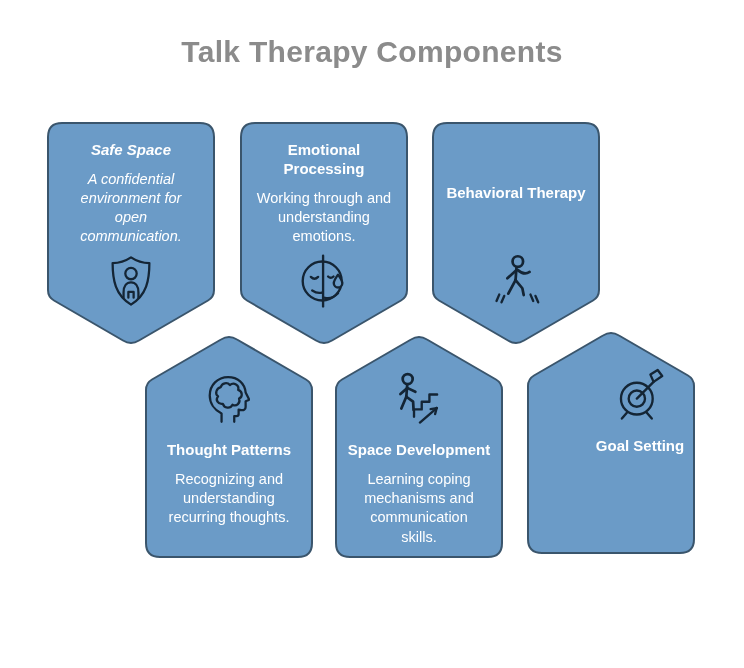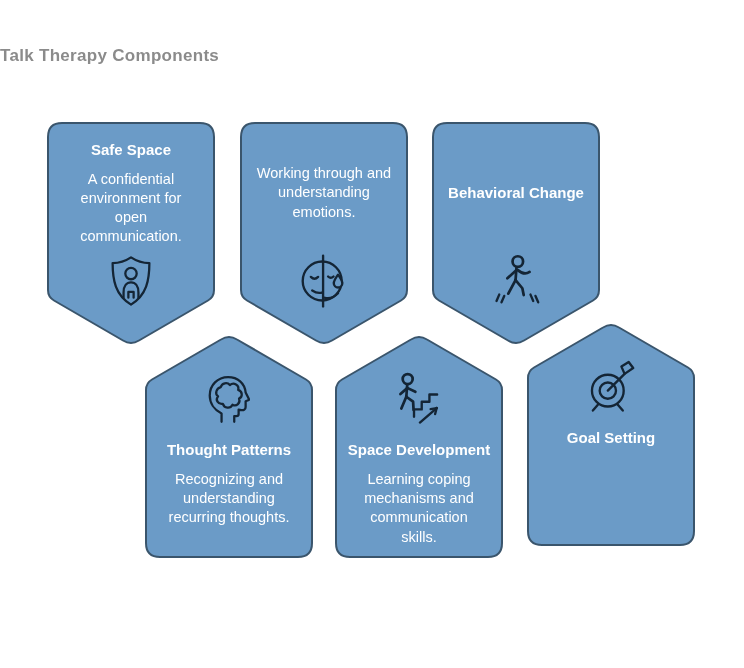--- a/index.html
+++ b/index.html
@@ -10,22 +10,22 @@
     --card-text:#FFFFFF;
     --background:#FFFFFF;
   }
   html,body{margin:0;padding:0;background:var(--background);}
   .stage{
     position:relative;width:744px;height:668px;margin:0 auto;
     background:var(--background);overflow:hidden;
     font-family:"Liberation Sans","DejaVu Sans",sans-serif;
   }
   .page-title{
-    position:absolute;top:46px;left:0;width:100%;
-    font-size:17px;font-weight:bold;
+    position:absolute;top:35px;left:0;width:100%;
+    text-align:center;font-size:30px;font-weight:bold;
     color:var(--title-color);letter-spacing:.3px;
   }
   .card{position:absolute;width:168px;height:226px;}
   .card .shape{position:absolute;top:0;left:0;}
   .card .shape path{fill:var(--card-fill);stroke:var(--card-border);stroke-width:2;}
   .card .content{
     position:relative;height:100%;box-sizing:border-box;
     display:flex;flex-direction:column;align-items:center;
     color:var(--card-text);text-align:center;
   }
@@ -40,26 +40,26 @@
   .card-title{font-size:15px;font-weight:bold;line-height:1.28;white-space:pre-line;}
   .card-desc{font-size:14.5px;line-height:1.32;white-space:pre-line;}
   .icon{display:block;}
   .icon path,.icon circle,.icon line{
     fill:none;stroke:var(--icon-stroke);stroke-width:2.6;
     stroke-linecap:round;stroke-linejoin:round;
   }
   .icon .thick{stroke-width:3;}
   .icon .fill-card{fill:var(--card-fill);}
   
-  .c1{left:47px;top:122px;}
+  .c1{left:47px;top:122px;font-style:italic;}
   .c2{left:240px;top:122px;}
   .c3{left:432px;top:122px;}
   .c4{left:145px;top:332px;}
   .c5{left:335px;top:332px;}
-  .c6{left:527px;top:320px;}
+  .c6{left:527px;top:328px;padding-left:29px;}
 </style>
 </head>
 <body>
 
 <div class="stage">
 
   <div class="page-title">Talk Therapy Components</div>
 
   <div class="card top c1">
     <svg class="shape" width="168" height="226" viewBox="0 0 168 226">
@@ -83,20 +83,22 @@
       </div>
     </div>
   </div>
 
   <div class="card top c2">
     <svg class="shape" width="168" height="226" viewBox="0 0 168 226">
       <path d="M15 1 H153 Q167 1 167 15 V168 Q167 175 161 178.5 L92 218.5 Q84 223.5 76 218.5 L7 178.5 Q1 175 1 168 V15 Q1 1 15 1 Z"></path>
     </svg>
     <div class="content">
       <div class="text-zone">
+        <div class="card-title">Emotional
+Processing</div>
         <div class="card-desc">Working through and
 understanding
 emotions.</div>
       </div>
       <div class="icon-zone">
         <svg class="icon" width="58" height="58" viewBox="0 0 64 64">
           <circle cx="30" cy="32" r="21.5"></circle>
           <path d="M31 4 V60"></path>
           <path d="M17.5 27.5 Q21.5 31.5 25.5 27.5"></path>
           <path d="M36.5 27 Q39.5 30 42.5 27"></path>
@@ -107,21 +109,21 @@
       </div>
     </div>
   </div>
 
   <div class="card top c3">
     <svg class="shape" width="168" height="226" viewBox="0 0 168 226">
       <path d="M15 1 H153 Q167 1 167 15 V168 Q167 175 161 178.5 L92 218.5 Q84 223.5 76 218.5 L7 178.5 Q1 175 1 168 V15 Q1 1 15 1 Z"></path>
     </svg>
     <div class="content">
       <div class="text-zone">
-        <div class="card-title">Behavioral Change</div>
+        <div class="card-title">Behavioral Therapy</div>
       </div>
       <div class="icon-zone">
         <svg class="icon" width="58" height="58" viewBox="0 0 64 64">
           <circle class="thick" cx="34" cy="10.5" r="5.8"></circle>
           <path class="thick" d="M32.5 17.5 L31.5 31"></path>
           <path class="thick" d="M32 20.5 L22.5 29"></path>
           <path class="thick" d="M34 20 Q41 26 47 22"></path>
           <path class="thick" d="M31.5 31 L23.5 46"></path>
           <path class="thick" d="M31.5 31 L39 40 L40.5 47.5"></path>
           <path d="M13.5 47 L10.5 54"></path>

